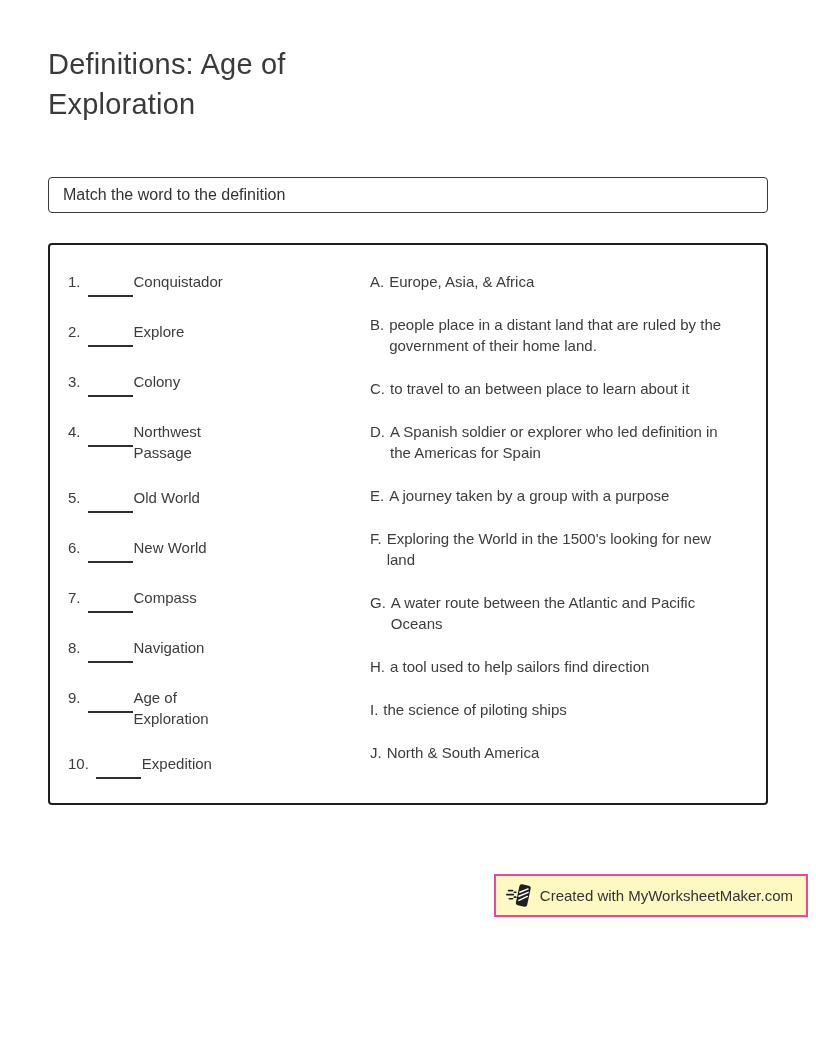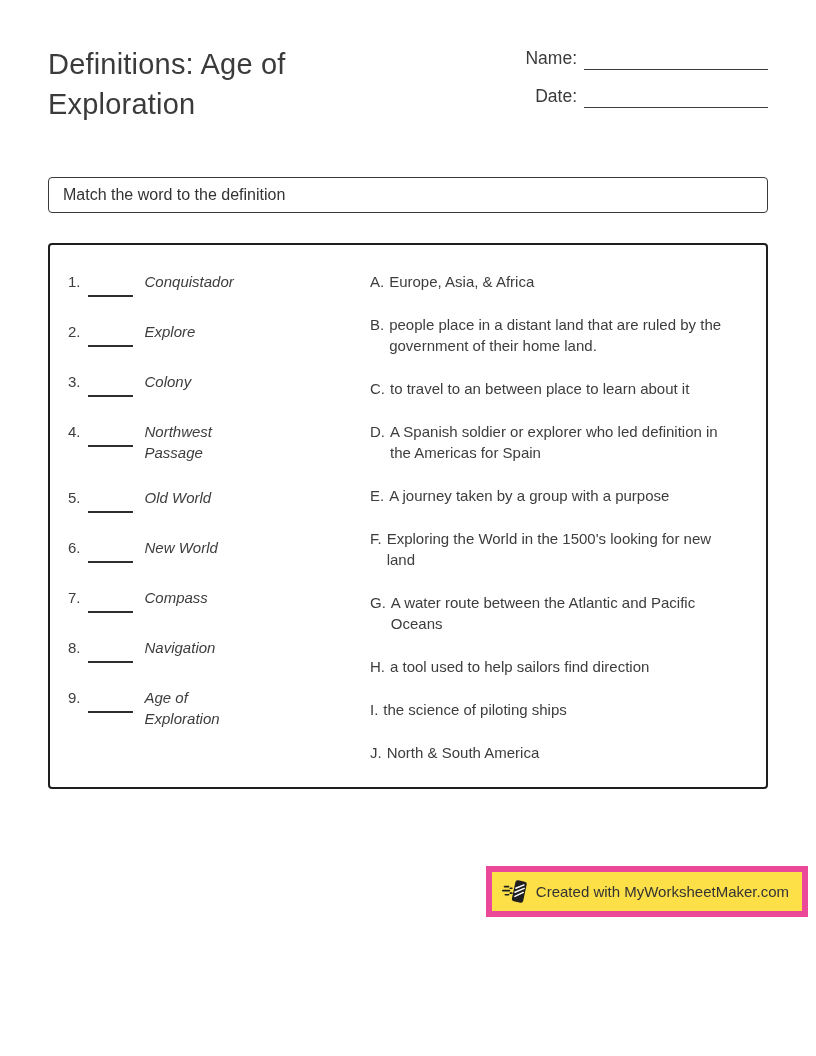--- a/index.html
+++ b/index.html
@@ -70,63 +70,53 @@
     margin-bottom: 24px;
   }
   .word-item:last-child { margin-bottom: 0; }
   .num { margin-right: 7px; }
   .blank {
     width: 45px;
     height: 26px;
     border-bottom: 2px solid #2e2e2e;
     flex-shrink: 0;
   }
-  .word { white-space: pre-line; margin-left: 12px; font-style: italic; }
+  .word { white-space: pre-line; margin-left: 1px; }
   .def-item {
     display: flex;
     align-items: flex-start;
     font-size: 15px;
     line-height: 21px;
     margin-bottom: 22px;
   }
   .def-item:last-child { margin-bottom: 0; }
   .letter { margin-right: 5px; white-space: nowrap; }
   .def-text { white-space: pre-line; flex: 1; }
   
   .footer-badge {
     position: absolute;
     right: 8px;
     bottom: 11px;
-    border: 6px solid #ec4899;
-    background: #fde047;
+    border: 2px solid #ec4899;
+    background: #fef9c3;
     display: flex;
     align-items: center;
     padding: 6px 13px 6px 10px;
     gap: 6px;
   }
   .footer-badge .badge-text { font-size: 15px; color: #333333; line-height: 20px; }
   .logo-icon { width: 28px; height: 27px; display: block; }
 </style>
 </head>
 <body>
 
 <div class="page">
 
   <div class="header">
     <h1 class="title">Definitions: Age of Exploration</h1>
-    <div class="fills">
-      <div class="fill-row">
-        <span class="fill-label">Name:</span>
-        <span class="fill-line"></span>
-      </div>
-      <div class="fill-row">
-        <span class="fill-label">Date:</span>
-        <span class="fill-line"></span>
-      </div>
-    </div>
   </div>
 
   <div class="instruction-box">
     <span>Match the word to the definition</span>
   </div>
 
   <div class="match-box">
 
     <div class="words-col">
       <div class="word-item">
@@ -168,20 +158,25 @@
       <div class="word-item">
         <span class="num">8.</span>
         <span class="blank"></span>
         <span class="word">Navigation</span>
       </div>
       <div class="word-item">
         <span class="num">9.</span>
         <span class="blank"></span>
         <span class="word">Age of
 Exploration</span>
+      </div>
+      <div class="word-item">
+        <span class="num">10.</span>
+        <span class="blank"></span>
+        <span class="word">Expedition</span>
       </div>
     </div>
 
     <div class="defs-col">
       <div class="def-item">
         <span class="letter">A.</span>
         <span class="def-text">Europe, Asia, &amp; Africa</span>
       </div>
       <div class="def-item">
         <span class="letter">B.</span>

